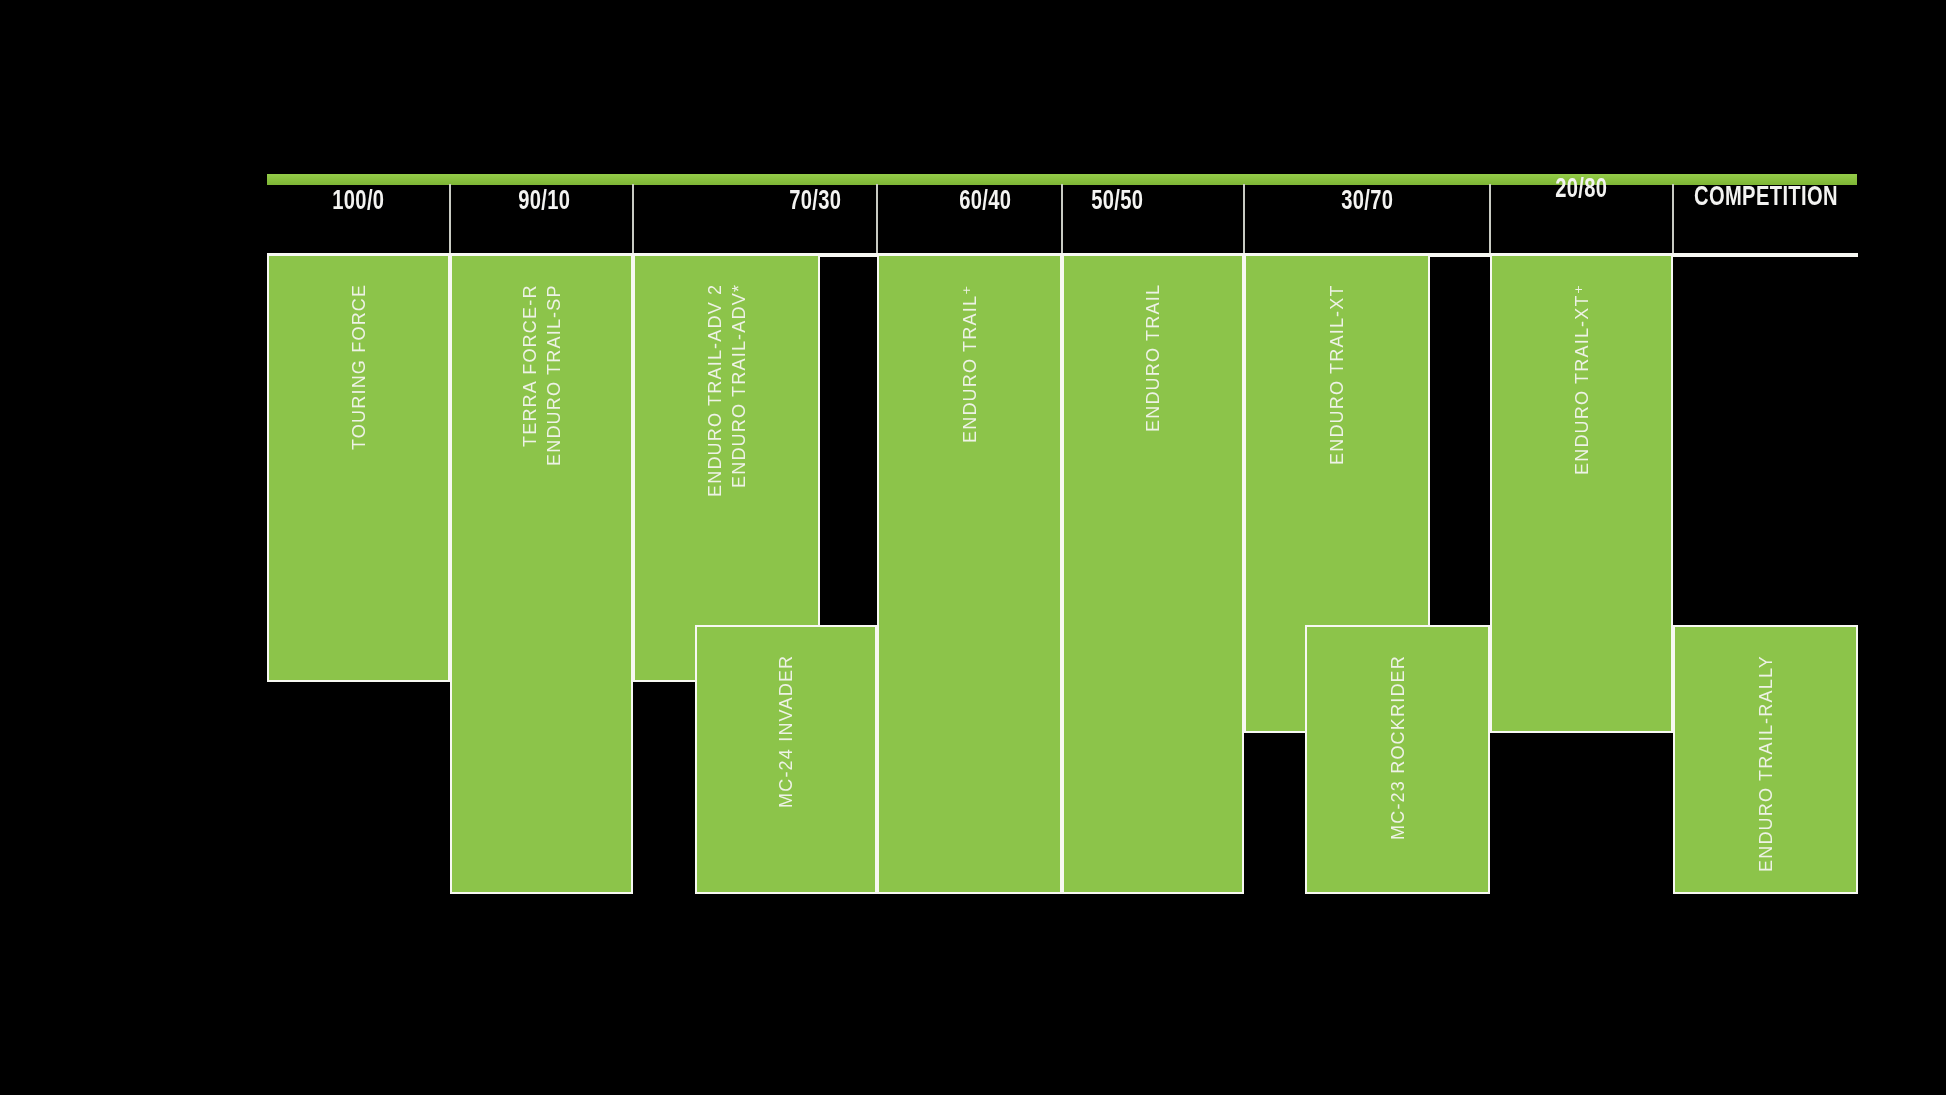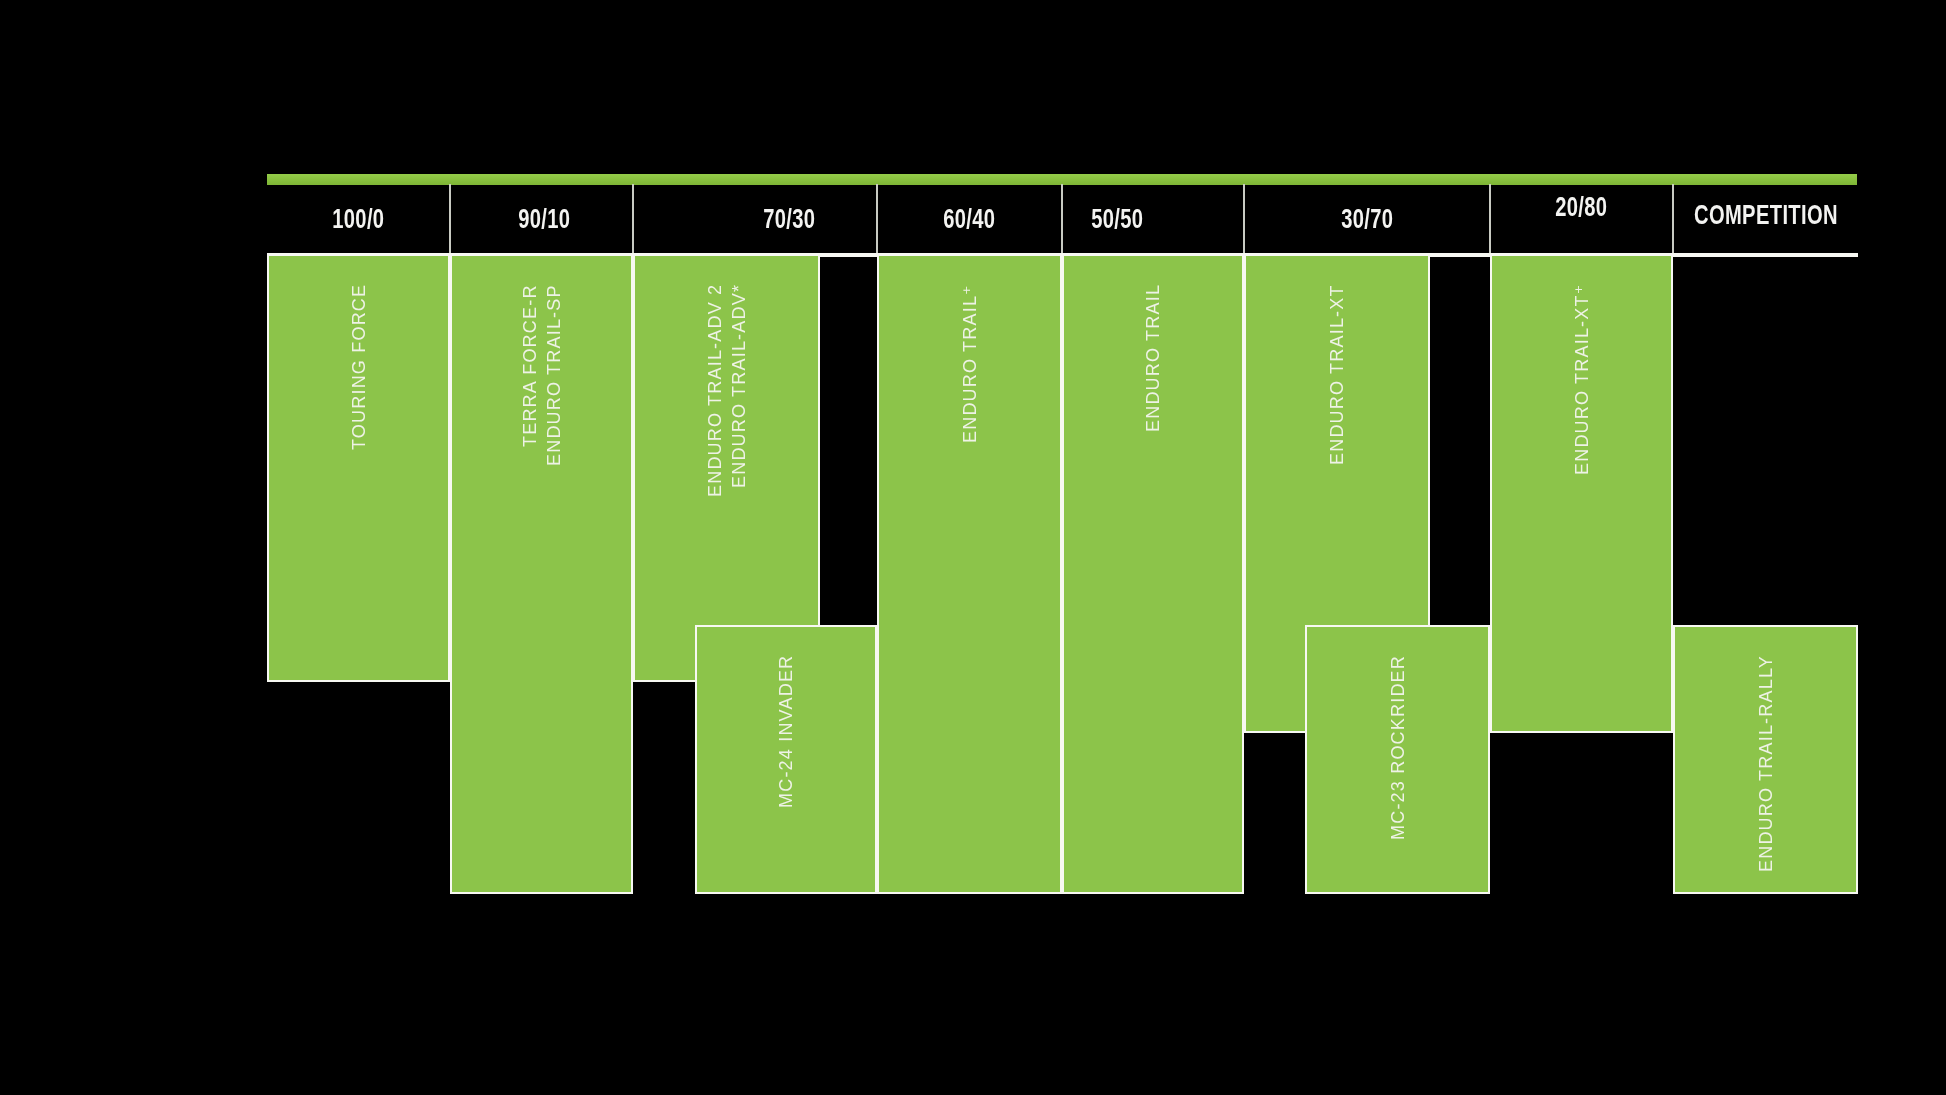--- a/index.html
+++ b/index.html
@@ -19,21 +19,21 @@
     position: absolute;
     background: linear-gradient(#94cc49, #7eb535);
   }
   .hline {
     position: absolute;
     background: #f7f8f2;
   }
   .hcell {
     position: absolute;
     display: flex;
-    align-items: center;
+    align-items: flex-start;
     justify-content: center;
     color: #f3f3f1;
   }
   .hlabel {
     display: inline-block;
     font-size: 28px;
     font-weight: 700;
     letter-spacing: 0.5px;
     transform: scaleX(0.72);
     white-space: nowrap;
@@ -79,25 +79,25 @@
 <div id="stage">
   <div class="topbar" style="left:267px; top:174px; width:1590px; height:11px;"></div>
   <div id="header">
       <div class="hcell" style="left: 267px; top: 184px; width: 183px; height: 70px;">
         <span class="hlabel">100/0</span>
       </div>
       <div class="hcell" style="left: 450px; top: 184px; width: 189px; height: 70px;">
         <span class="hlabel">90/10</span>
       </div>
       <div class="vsep" style="left: 449px; top: 184px; height: 73px;"></div>
-      <div class="hcell" style="left: 645px; top: 184px; width: 288px; height: 70px;">
+      <div class="hcell" style="left: 671px; top: 184px; width: 288px; height: 70px;">
         <span class="hlabel">70/30</span>
       </div>
       <div class="vsep" style="left: 632px; top: 184px; height: 73px;"></div>
-      <div class="hcell" style="left: 877px; top: 184px; width: 185px; height: 70px;">
+      <div class="hcell" style="left: 877px; top: 184px; width: 185px; height: 70px; padding-left: 16px;">
         <span class="hlabel">60/40</span>
       </div>
       <div class="vsep" style="left: 876px; top: 184px; height: 73px;"></div>
       <div class="hcell" style="left: 1026px; top: 184px; width: 182px; height: 70px;">
         <span class="hlabel">50/50</span>
       </div>
       <div class="vsep" style="left: 1061px; top: 184px; height: 73px;"></div>
       <div class="hcell" style="left: 1244px; top: 184px; width: 246px; height: 70px;">
         <span class="hlabel">30/70</span>
       </div>

